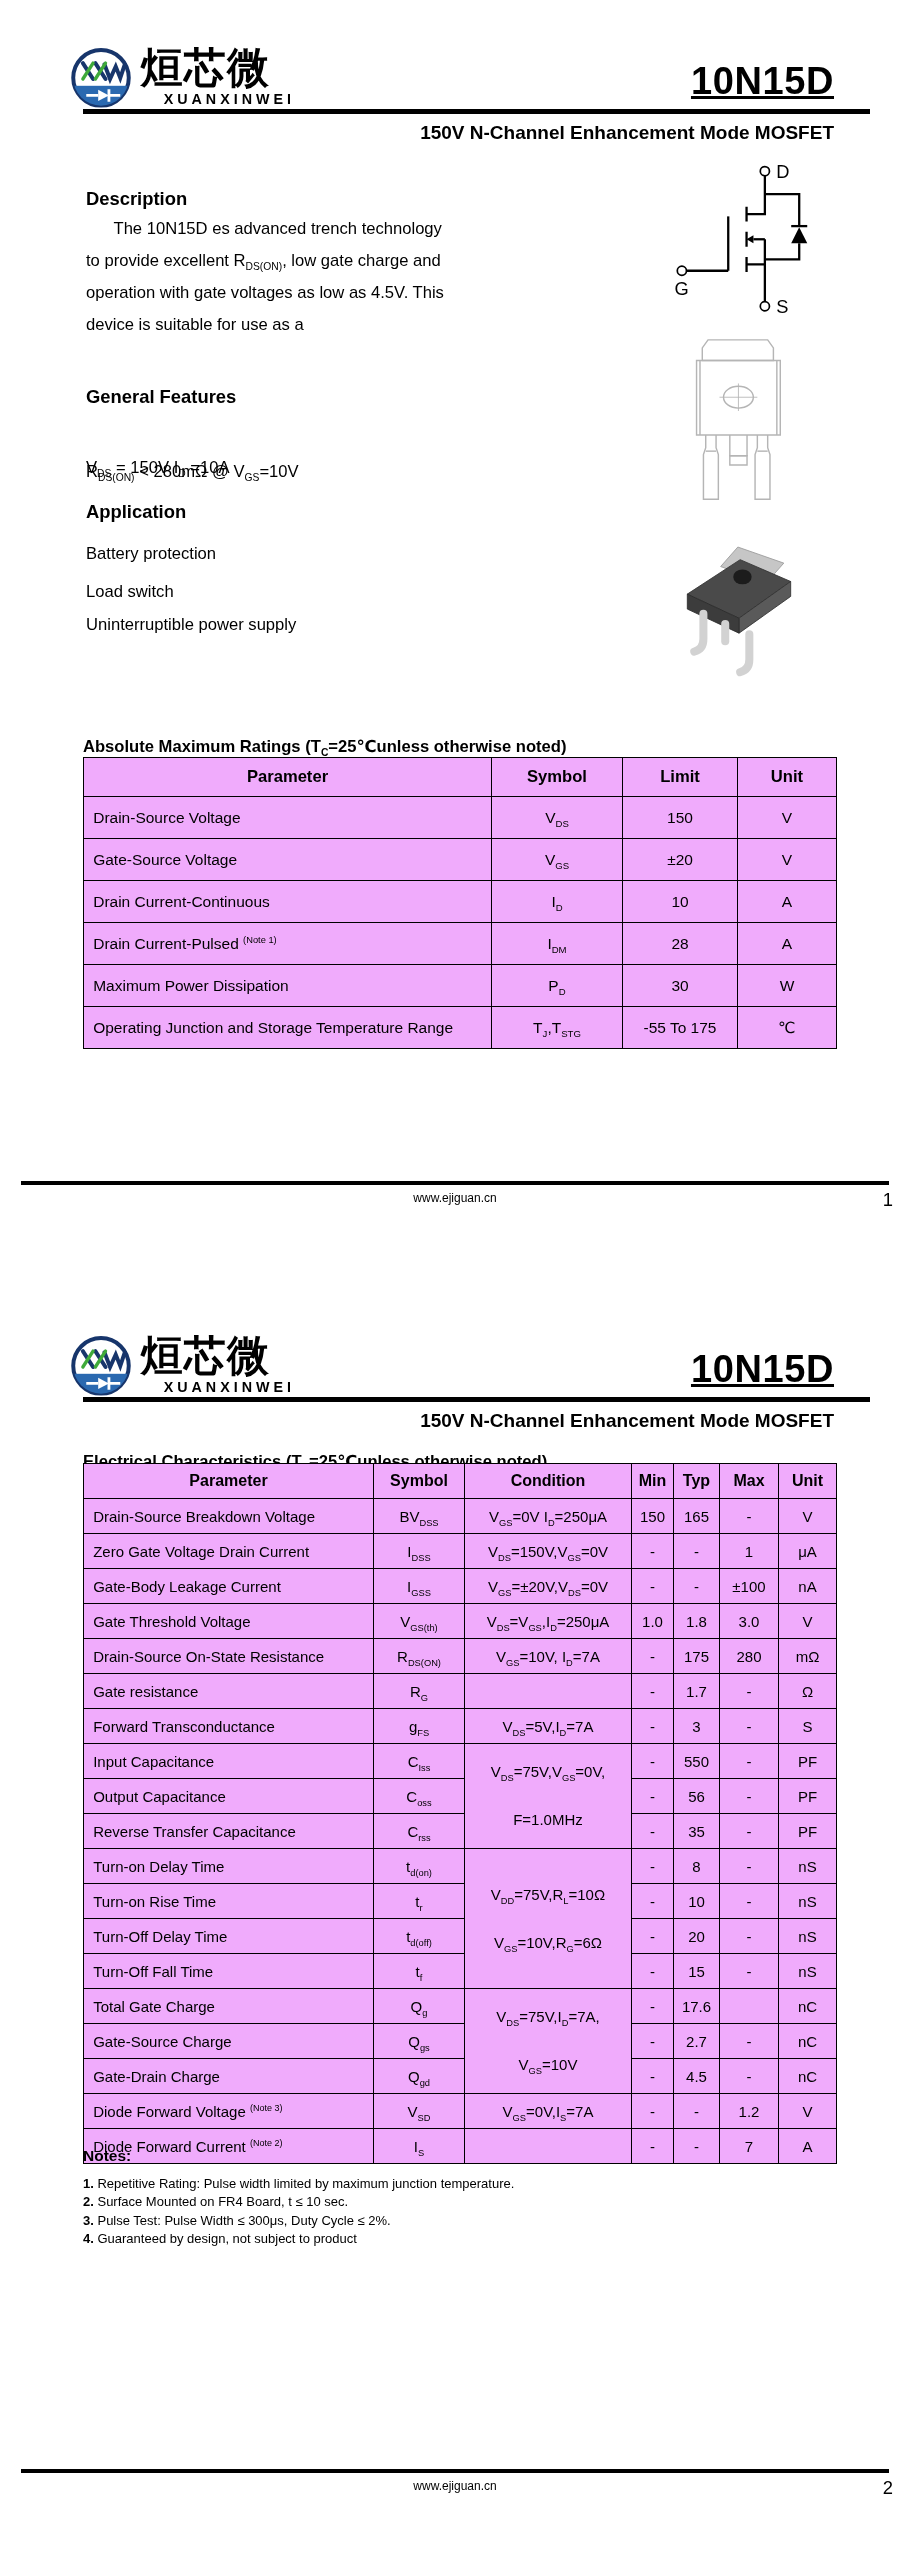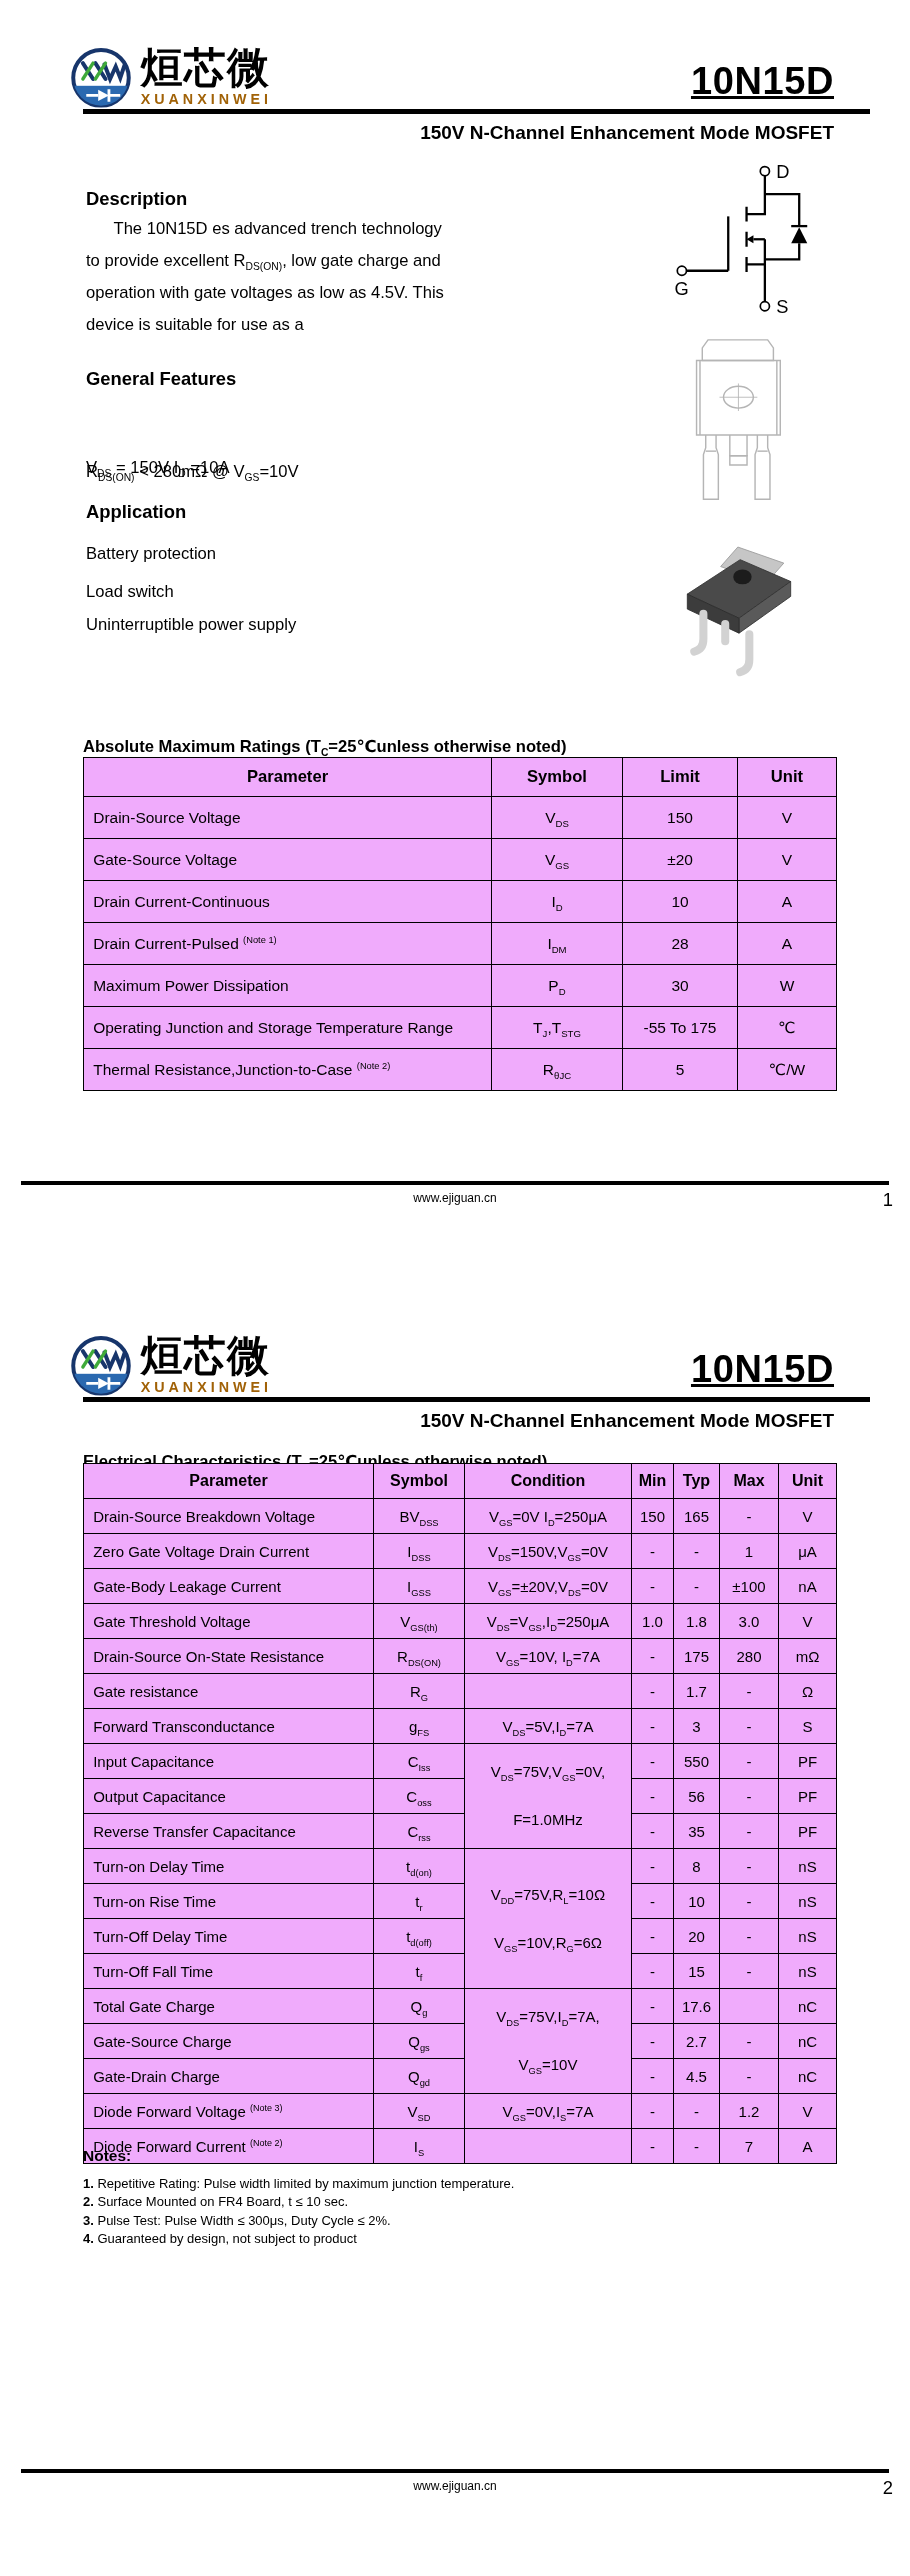--- a/index.html
+++ b/index.html
@@ -4,21 +4,21 @@
 <style>
   html,body{margin:0;padding:0;background:#ffffff;}
   body{width:910px;font-family:"Liberation Sans","DejaVu Sans",sans-serif;color:#000;}
   .page{position:relative;width:910px;height:1288px;background:#fff;overflow:hidden;}
 
   
   .logo{position:absolute;left:67px;top:45px;display:flex;align-items:flex-start;}
   .logo-mark{display:block;}
   .logo-text{margin-left:5.7px;}
   .logo-cn{font-size:42px;font-weight:bold;line-height:45px;letter-spacing:1.1px;font-family:"DejaVu Sans","Liberation Sans",sans-serif;}
-  .logo-en{font-size:14.3px;letter-spacing:4px;color:#a16207;margin-top:1.1px;font-weight:bold;}
+  .logo-en{font-size:14.3px;letter-spacing:4px;color:#000000;margin-top:1.1px;font-weight:bold;margin-left:23px;}
   .partno{position:absolute;right:76px;top:60px;font-size:38px;font-weight:bold;letter-spacing:0.6px;text-decoration:underline;}
   .hrule{position:absolute;left:83px;width:787px;top:109px;height:4.6px;background:#000;}
   .subtitle{position:absolute;right:76px;top:122px;font-size:19px;font-weight:bold;margin-left:37px;}
 
   
   .sec-head{position:absolute;left:86px;font-size:18.4px;font-weight:bold;}
   .desc-block{position:absolute;left:86px;top:219px;width:516px;font-size:16.6px;}
   .desc-line{height:32px;}
   .desc-line.indent{text-indent:27.5px;}
   .gf-line1{position:absolute;left:86px;top:426px;font-size:16.6px;margin-top:32px;}
@@ -93,21 +93,21 @@
   <div class="subtitle">150V N-Channel Enhancement Mode MOSFET</div>
 
   <div class="sec-head" style="top:188px;">Description</div>
   <div class="desc-block">
     <div class="desc-line indent">The 10N15D es advanced trench technology</div>
     <div class="desc-line">to provide excellent R<sub>DS(ON)</sub>, low gate charge and</div>
     <div class="desc-line">operation with gate voltages as low as 4.5V. This</div>
     <div class="desc-line">device is suitable for use as a</div>
   </div>
 
-  <div class="sec-head" style="top:368px;">General Features</div>
+  <div class="sec-head" style="top:386px;">General Features</div>
   <div class="gf-line1">V<sub>DS</sub> = 150V  I<sub>D</sub> =10A</div>
   <div class="gf-line2">R<sub>DS(ON)</sub> &lt; 280mΩ @ V<sub>GS</sub>=10V</div>
 
   <div class="sec-head" style="top:501px;">Application</div>
   <div class="app-item" style="top:544px;">Battery protection</div>
   <div class="app-item" style="top:582px;">Load switch</div>
   <div class="app-item" style="top:615px;">Uninterruptible power supply</div>
 
   <svg class="fig" style="left:666px;top:162px;" width="184" height="166" viewBox="0 0 320 290">
     <g stroke="#000" stroke-width="4" fill="none">
@@ -204,26 +204,20 @@
       <td>P<sub>D</sub></td>
       <td>30</td>
       <td>W</td>
     </tr>
     <tr>
       <td class="p">Operating Junction and Storage Temperature Range</td>
       <td>T<sub>J</sub>,T<sub>STG</sub></td>
       <td>-55 To 175</td>
       <td>℃</td>
     </tr>
-    <tr>
-      <td class="p">Thermal Resistance,Junction-to-Case <sup>(Note 2)</sup></td>
-      <td>R<sub>θJC</sub></td>
-      <td>5</td>
-      <td>℃/W</td>
-    </tr>
   </tbody>
     </table>
 
   <div class="frule"></div>
   <div class="furl">www.ejiguan.cn</div>
   <div class="fpage">1</div>
 </div>
 
 <div class="page">
 

